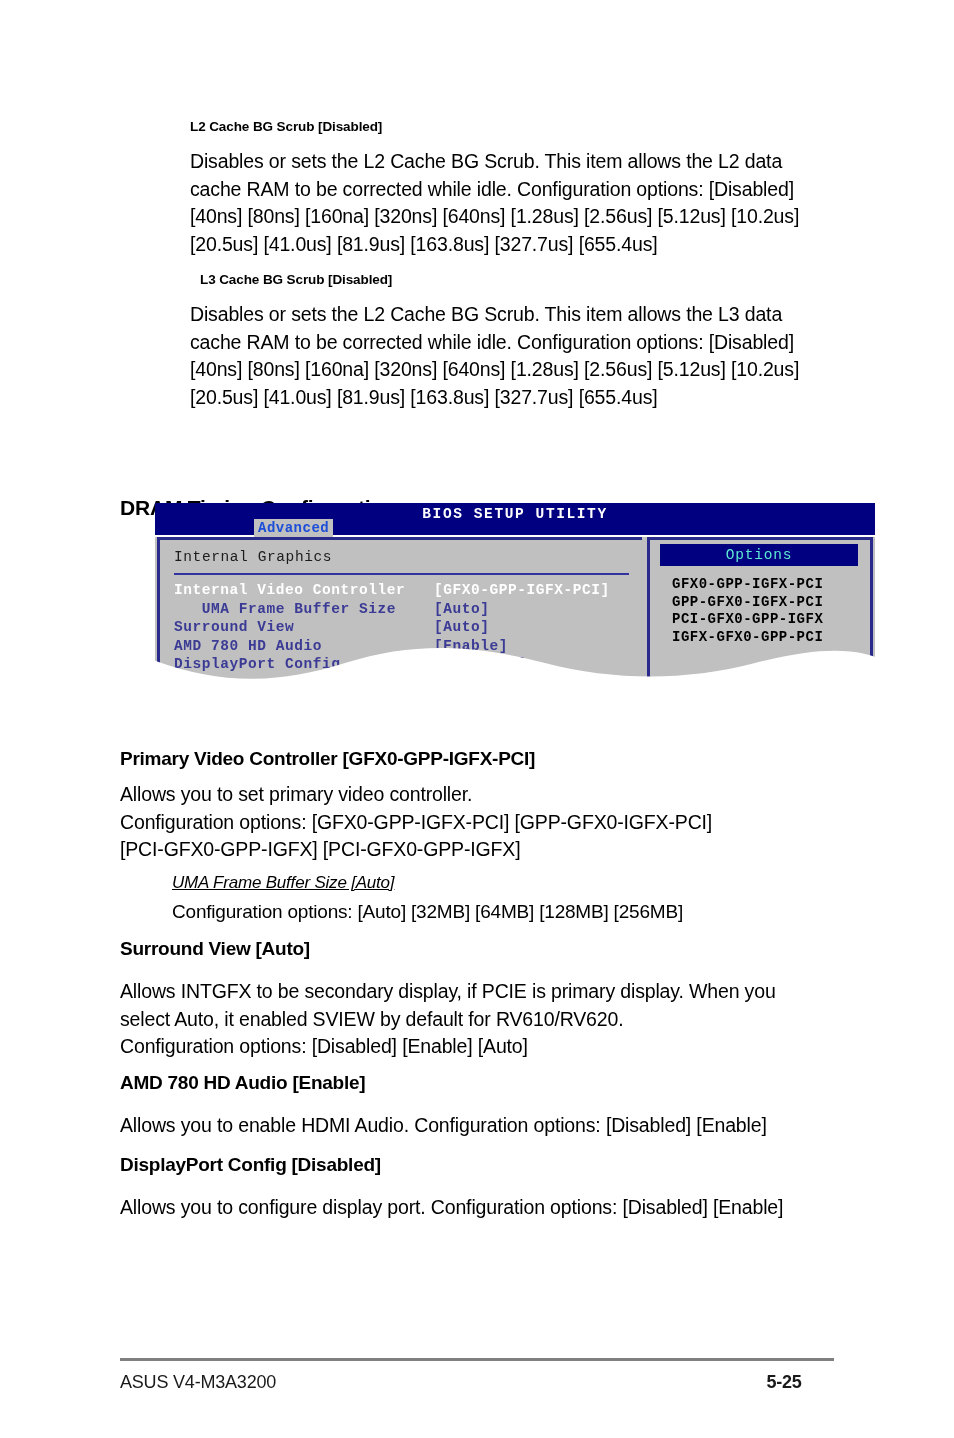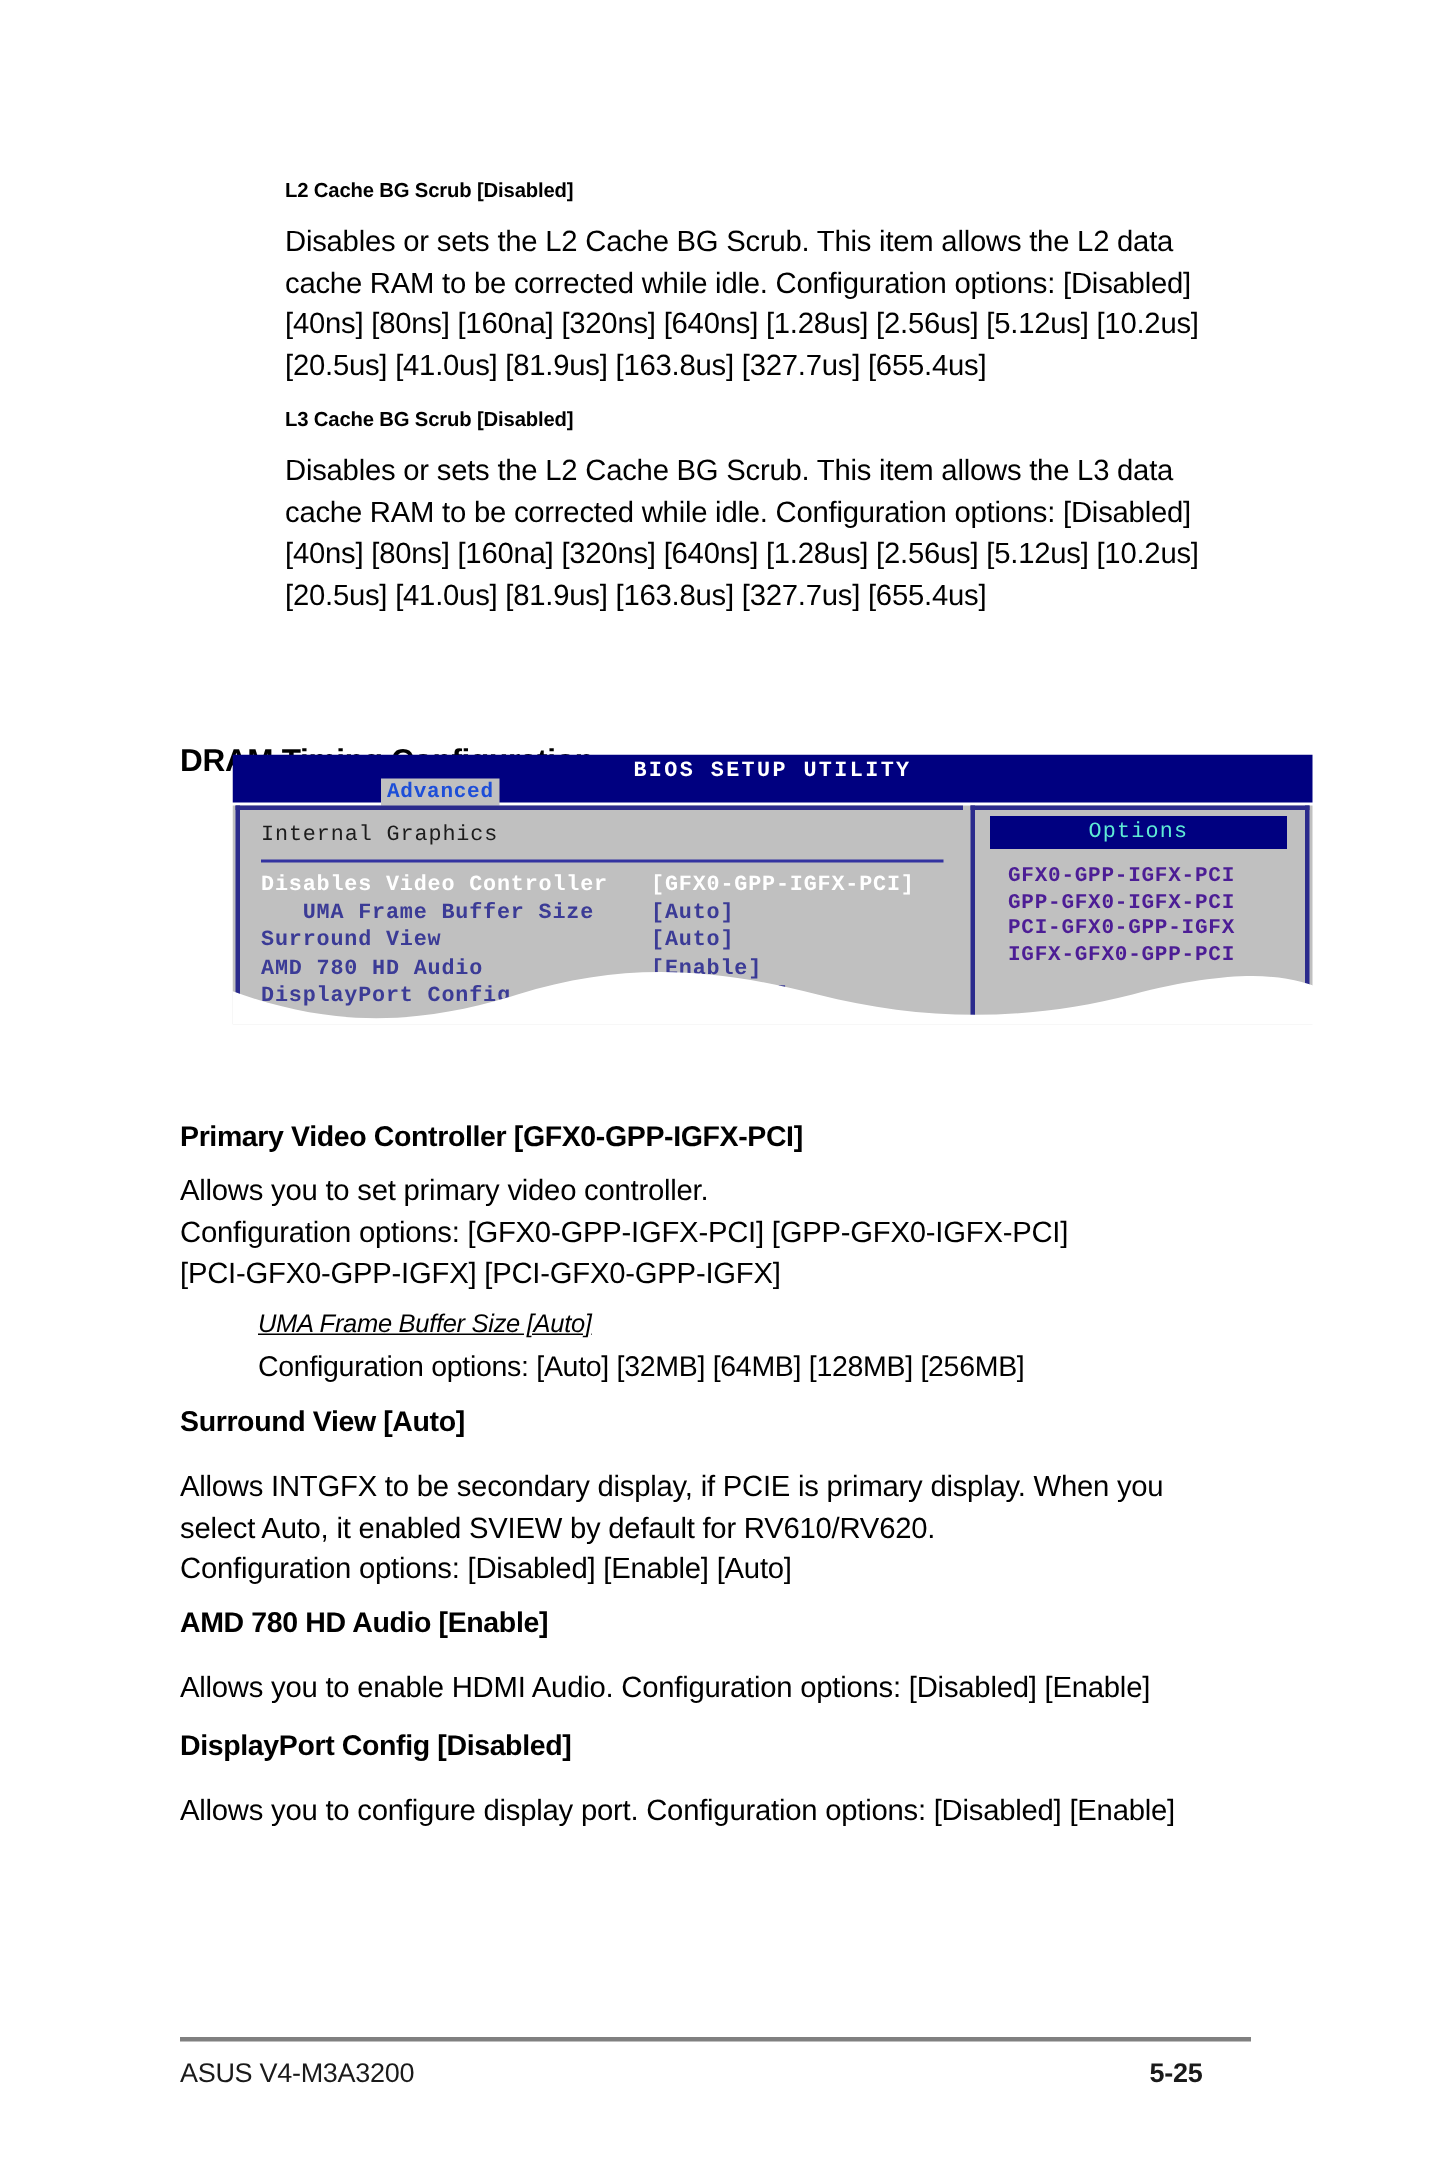--- a/index.html
+++ b/index.html
@@ -202,21 +202,21 @@
     line-height: 22px;
   }
   .options-list {
     position: absolute;
     left: 22px;
     top: 36px;
     font-family: "Liberation Mono", "DejaVu Sans Mono", monospace;
     font-size: 14px;
     letter-spacing: 0.5px;
     line-height: 17.5px;
-    color: #4c1d95;
+    color: #000000;
     font-weight: bold;
   }
   .options-list span { display: block; white-space: pre; }
 
   
   .footer-rule {
     position: absolute;
     left: 120px;
     top: 1358px;
     width: 714px;
@@ -244,39 +244,39 @@
   }
 </style>
 </head>
 <body>
 
 <div class="page">
 
   <div class="sub-head" style="left:190px; top:119px;">L2 Cache BG Scrub [Disabled]</div>
   <div class="body-text" style="left:190px; top:148px; width:630px;">Disables or sets the L2 Cache BG Scrub. This item allows the L2 data cache RAM to be corrected while idle. Configuration options: [Disabled] [40ns] [80ns] [160na] [320ns] [640ns] [1.28us] [2.56us] [5.12us] [10.2us] [20.5us] [41.0us] [81.9us] [163.8us] [327.7us] [655.4us]</div>
 
-  <div class="sub-head" style="left:190px; top:272px;">L3 Cache BG Scrub [Disabled]</div>
+  <div class="sub-head" style="left:200px; top:272px;">L3 Cache BG Scrub [Disabled]</div>
   <div class="body-text" style="left:190px; top:301px; width:630px;">Disables or sets the L2 Cache BG Scrub. This item allows the L3 data cache RAM to be corrected while idle. Configuration options: [Disabled] [40ns] [80ns] [160na] [320ns] [640ns] [1.28us] [2.56us] [5.12us] [10.2us] [20.5us] [41.0us] [81.9us] [163.8us] [327.7us] [655.4us]</div>
 
   <div class="section-head" style="left:120px; top:450px;margin-top:46px;">DRAM Timing Configuration</div>
 
   <div class="bios">
 
     <div class="bios-titlebar"></div>
     <div class="bios-title">BIOS SETUP UTILITY</div>
     <div class="bios-tab">Advanced</div>
 
     <div class="bios-body">
 
       <div class="panel-left">
         <div class="panel-left-inner">
           <div class="panel-heading">Internal Graphics</div>
           <div class="panel-rule"></div>
           <div class="menu" id="bios-menu">
-              <span class="menu-row sel"><span class="menu-label">Disables Video Controller</span><span class="menu-value">[GFX0-GPP-IGFX-PCI]</span></span>
+              <span class="menu-row sel"><span class="menu-label">Internal Video Controller</span><span class="menu-value">[GFX0-GPP-IGFX-PCI]</span></span>
               <span class="menu-row"><span class="menu-label">   UMA Frame Buffer Size</span><span class="menu-value">[Auto]</span></span>
               <span class="menu-row"><span class="menu-label">Surround View</span><span class="menu-value">[Auto]</span></span>
               <span class="menu-row"><span class="menu-label">AMD 780 HD Audio</span><span class="menu-value">[Enable]</span></span>
               <span class="menu-row"><span class="menu-label">DisplayPort Config</span><span class="menu-value">[Disabled]</span></span>
             </div>
         </div>
       </div>
 
       <div class="panel-right">
         <div class="options-title">Options</div>

